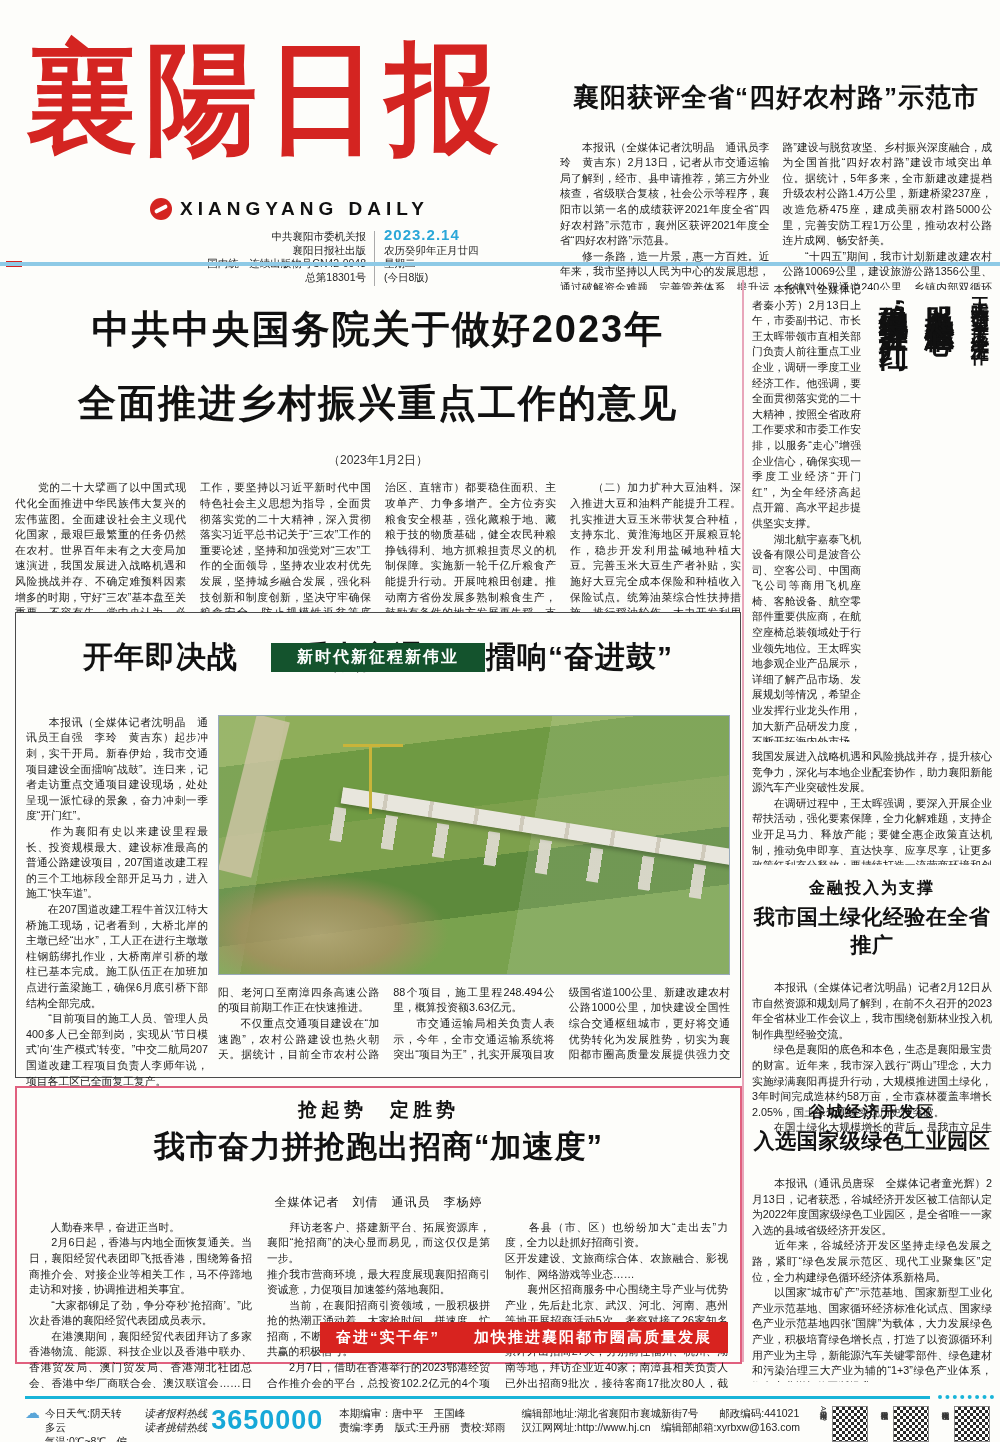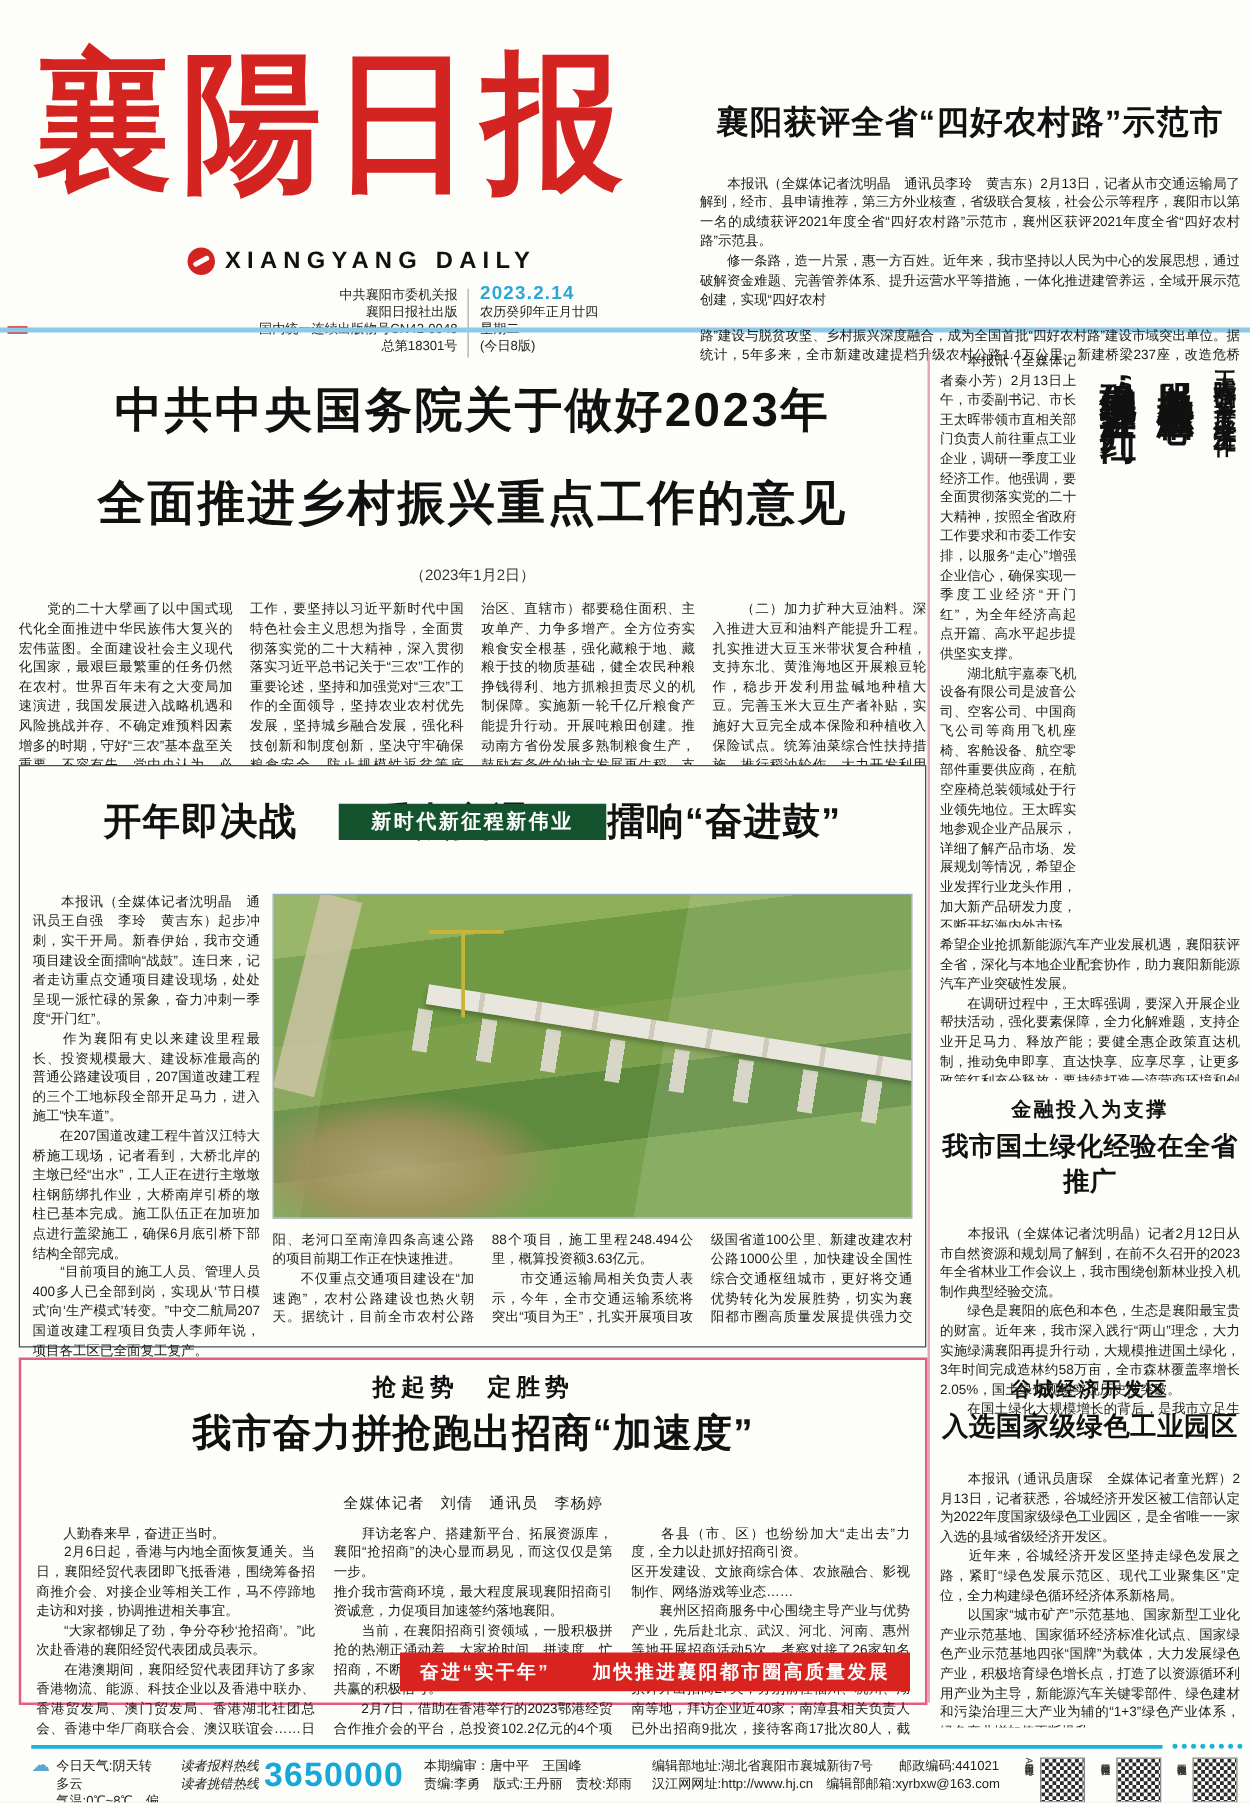--- a/index.html
+++ b/index.html
@@ -22,21 +22,21 @@
   .red-chip{left:6px;top:261px;width:16px;height:6px;background:#d42421;}
 
   
   .bp{font-size:10.8px;line-height:15.6px;text-align:justify;color:#1a1a1a;}
   .cols{display:flex;}
   .col{flex:1;min-width:0;}
 
   
   .tr-article{left:560px;top:58px;width:432px;}
   .tr-headline{font-size:26px;font-weight:bold;text-align:center;letter-spacing:1px;line-height:34px;}
-  .tr-body{margin-top:26px;gap:13px;height:150px;overflow:hidden;flex-direction:column;}
+  .tr-body{margin-top:26px;gap:13px;height:150px;overflow:hidden;}
 
   
   .main-article{left:15px;top:280px;width:726px;}
   .main-headline{font-size:38px;font-weight:bold;text-align:center;line-height:48px;letter-spacing:2px;}
   .main-dateline{text-align:center;font-size:12px;color:#333;margin-top:7px;}
   .main-body{position:relative;margin-top:11px;gap:14px;height:194px;overflow:hidden;}
   .jump{position:absolute;right:36px;bottom:2px;font-size:11px;background:#fdfdfa;padding-left:6px;}
 
   
   .transport-box{left:15px;top:612px;width:724px;height:464px;border:1px solid #4a4a4a;background:#fdfdfa;}
@@ -236,21 +236,21 @@
           <p class="bp">　　本报讯（全媒体记者秦小芳）2月13日上午，市委副书记、市长王太晖带领市直相关部门负责人前往重点工业企业，调研一季度工业经济工作。他强调，要全面贯彻落实党的二十大精神，按照全省政府工作要求和市委工作安排，以服务“走心”增强企业信心，确保实现一季度工业经济“开门红”，为全年经济高起点开篇、高水平起步提供坚实支撑。</p>
           <p class="bp">　　湖北航宇嘉泰飞机设备有限公司是波音公司、空客公司、中国商飞公司等商用飞机座椅、客舱设备、航空零部件重要供应商，在航空座椅总装领域处于行业领先地位。王太晖实地参观企业产品展示，详细了解产品市场、发展规划等情况，希望企业发挥行业龙头作用，加大新产品研发力度，不断开拓海内外市场，进一步做强做优做大，带动产业链上下游企业集聚发展。</p>
         </div>
       <div class="wang-vertical">
         <div class="wang-kicker">王太晖调研一季度工业经济工作</div>
         <div class="wang-h">以服务走心增强企业信心</div>
         <div class="wang-h">确保实现工业经济“开门红”</div>
       </div>
     </div>
     <div class="wang-rest">
-        <p class="bp">希望企业抢抓新能源汽车产业发展机遇，襄阳获评全省，深化与本地企业配套协作，助力襄阳新能源汽车产业突破性发展。</p>
+        <p class="bp">我国发展进入战略机遇和风险挑战并存，提升核心竞争力，深化与本地企业配套协作，助力襄阳新能源汽车产业突破性发展。</p>
         <p class="bp">　　在调研过程中，王太晖强调，要深入开展企业帮扶活动，强化要素保障，全力化解难题，支持企业开足马力、释放产能；要健全惠企政策直达机制，推动免申即享、直达快享、应享尽享，让更多政策红利充分释放；要持续打造一流营商环境和创新生态，加大企业技术创新、市场开拓支持力度，加快推动企业高质量发展，更好助力全市经济稳中有进、进中向好。</p>
       </div>
   </section>
 
   <section class="abs sidebar-sec green">
     <div class="sec-kicker">金融投入为支撑</div>
     <h3 class="sec-headline">我市国土绿化经验在全省推广</h3>
     <div class="green-paras">
         <p class="bp">　　本报讯（全媒体记者沈明晶）记者2月12日从市自然资源和规划局了解到，在前不久召开的2023年全省林业工作会议上，我市围绕创新林业投入机制作典型经验交流。</p>
         <p class="bp">　　绿色是襄阳的底色和本色，生态是襄阳最宝贵的财富。近年来，我市深入践行“两山”理念，大力实施绿满襄阳再提升行动，大规模推进国土绿化，3年时间完成造林约58万亩，全市森林覆盖率增长2.05%，国土绿化规模实现历史性突破。</p>

